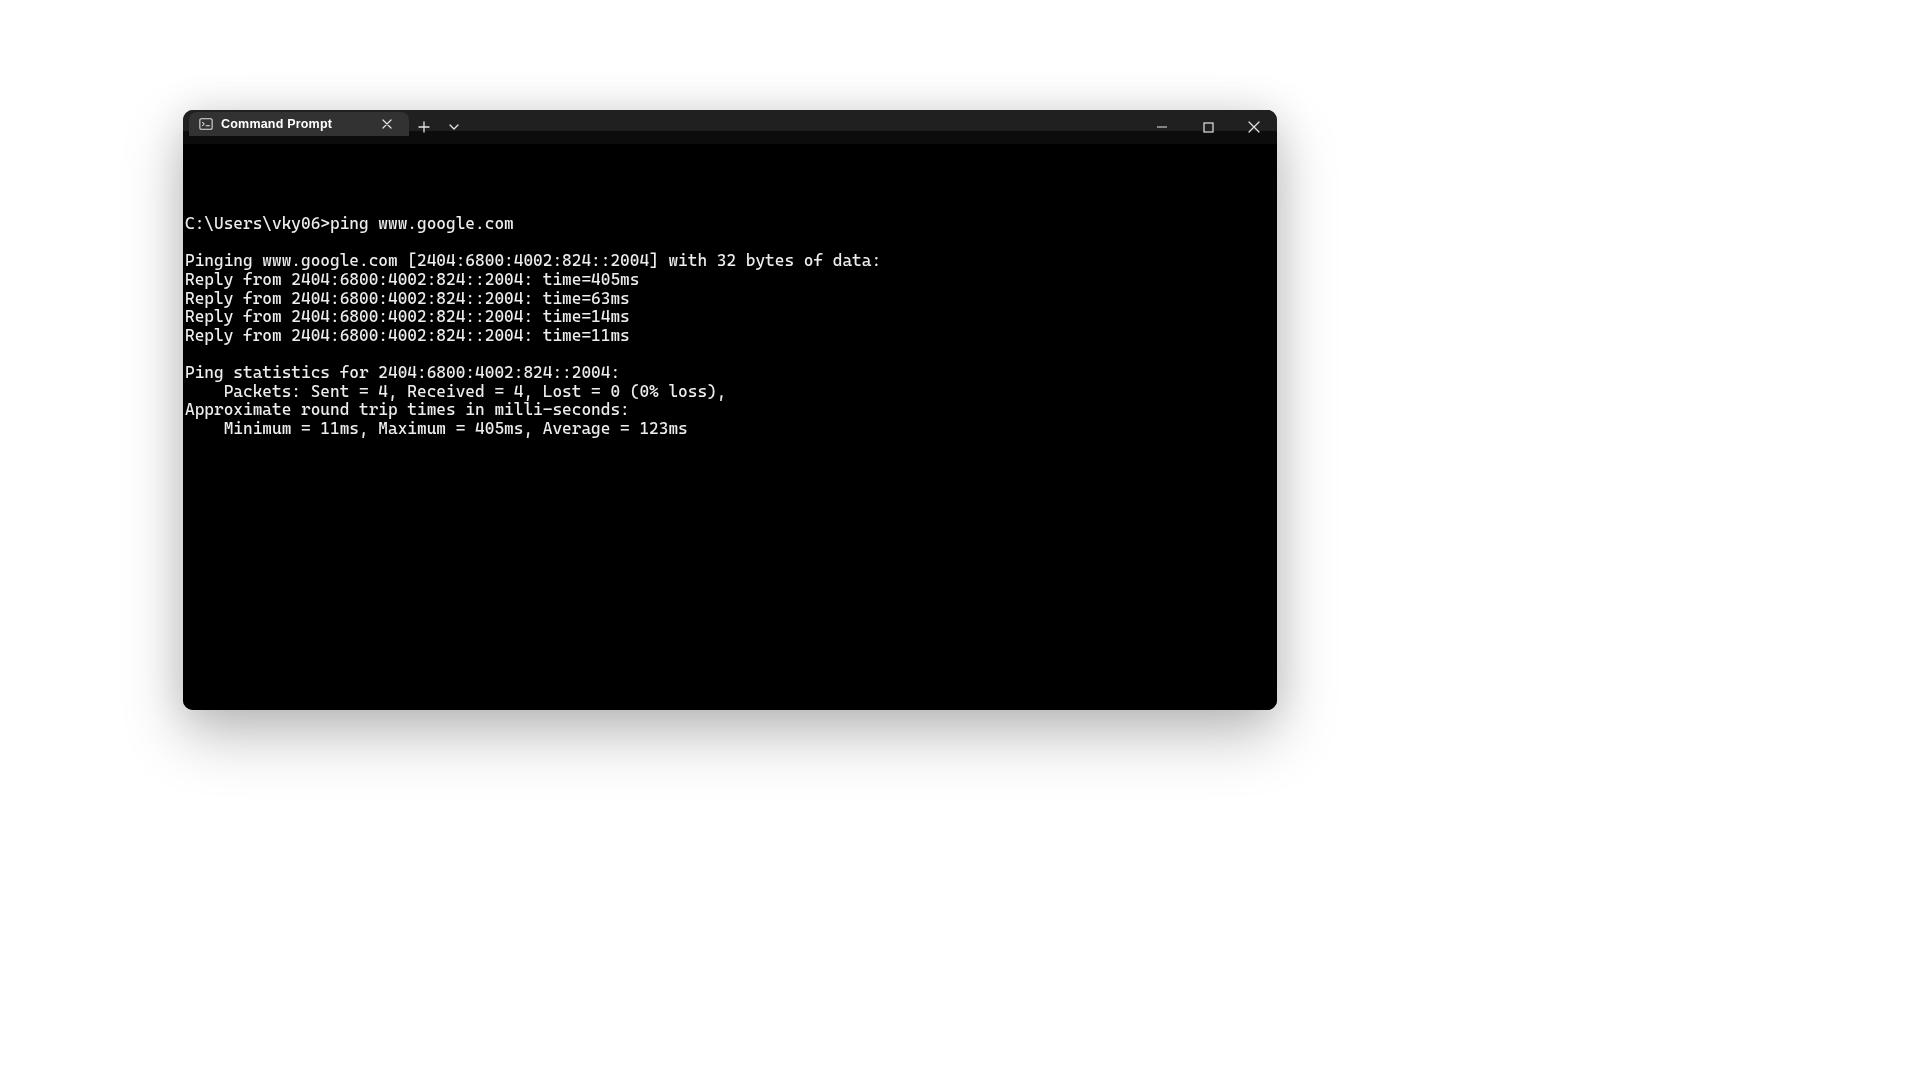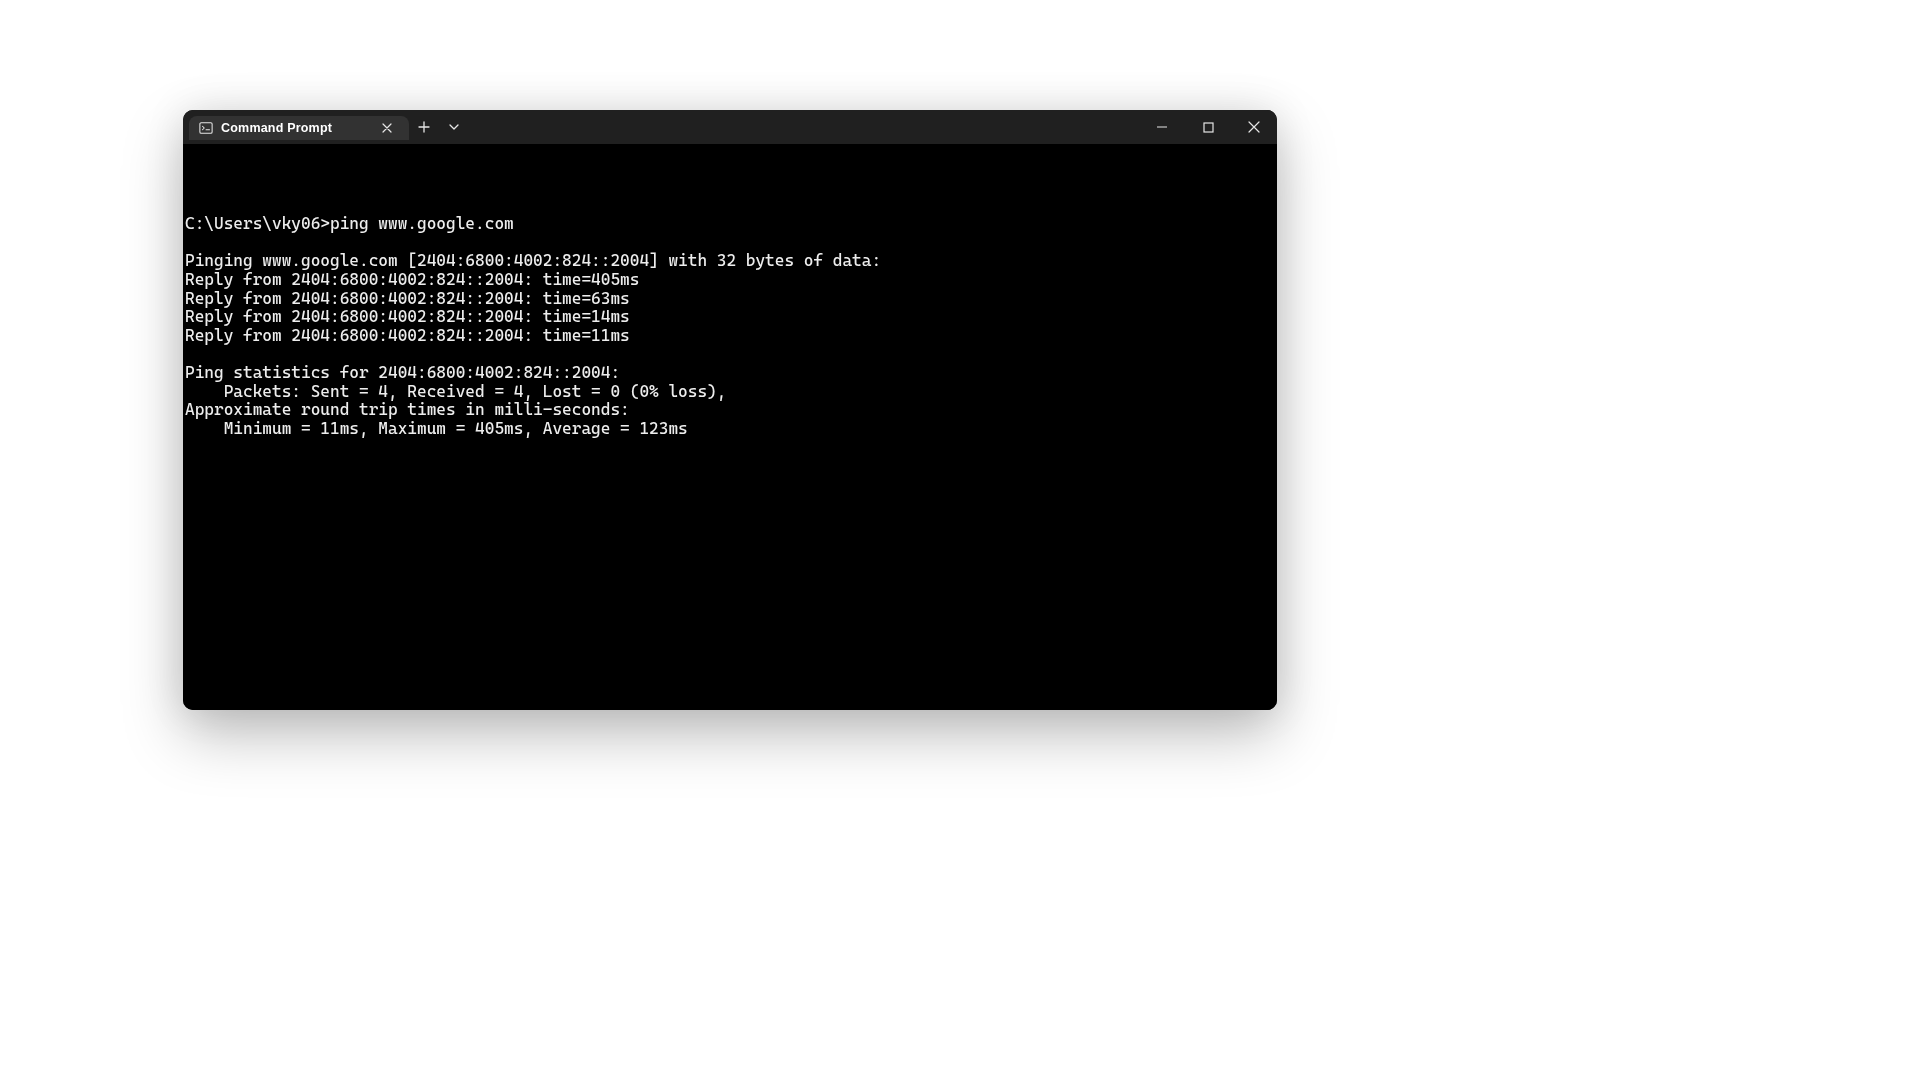--- a/index.html
+++ b/index.html
@@ -10,24 +10,24 @@
   .window{
     position:absolute;
     left:183px;top:110px;
     width:1094px;height:600px;
     background:#0c0c0c;
     border-radius:10px;
     overflow:hidden;
     box-shadow:0 25px 60px rgba(0,0,0,0.25),0 0 40px rgba(0,0,0,0.10);
   }
   .titlebar{
-    height:34px;
+    height:21px;
     background:#202020;
     display:flex;
-    align-items:center;
+    align-items:flex-start;
   }
   .tab{
     display:flex;align-items:center;
     background:#323232;
     padding:0 10px 0 10px;
     border-top-left-radius:8px;
     border-top-right-radius:8px;
     margin-top:2px;
     margin-left:6px;
     min-width:200px;

